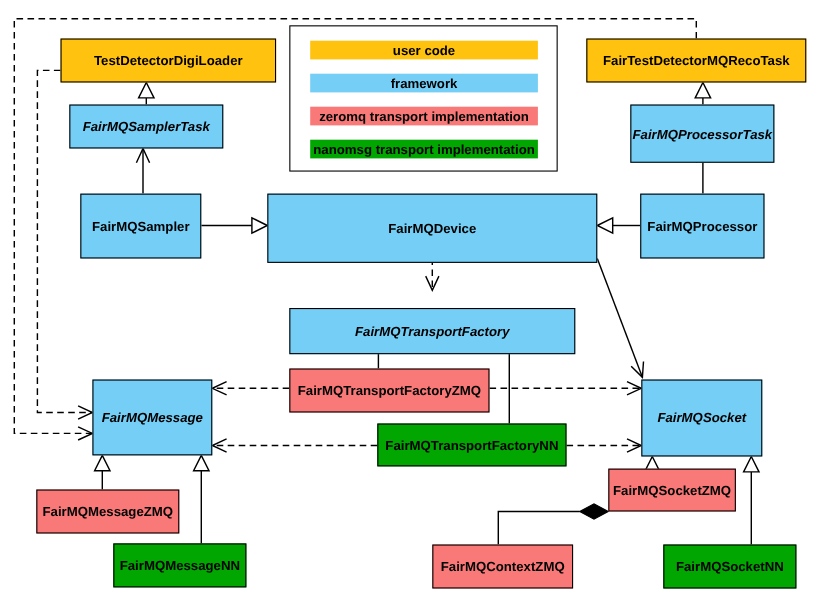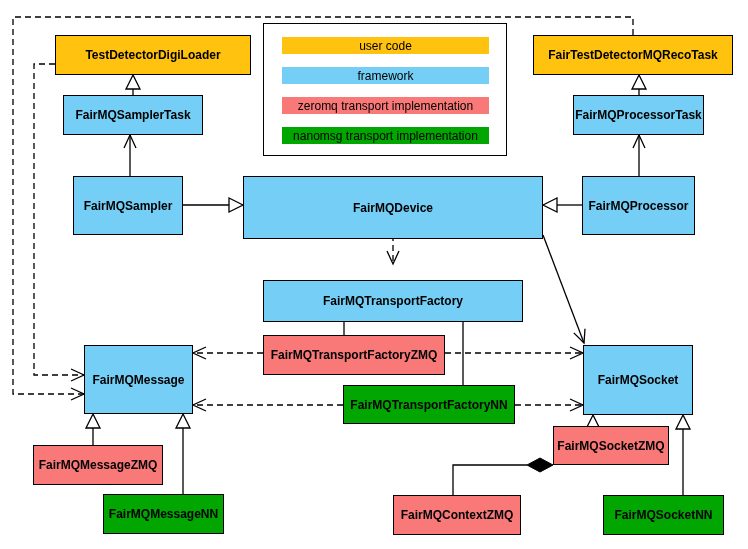--- a/index.html
+++ b/index.html
@@ -6,32 +6,32 @@
   #canvas{
     position:relative;width:748px;height:549px;background:#fff;overflow:hidden;
     font-family:"Liberation Sans","DejaVu Sans",sans-serif;
   }
   #edges{position:absolute;left:0;top:0;width:748px;height:549px;}
   .node{
     position:absolute;border:1px solid #000;display:flex;align-items:center;justify-content:center;
     font-size:12px;font-weight:bold;color:#000;text-align:center;white-space:nowrap;
     box-sizing:border-box;z-index:2;
   }
-  .it{}
+  .it{font-style:italic;}
   .c-user_code{background:var(--c-user_code,#FFC20E);}
   .c-framework{background:var(--c-framework,#74CEF5);}
   .c-zeromq{background:var(--c-zeromq,#F97979);}
   .c-nanomsg{background:var(--c-nanomsg,#01A601);}
   #legend{
     position:absolute;left:263px;top:23px;width:244px;height:133px;border:1px solid #000;
     background:#fff;box-sizing:border-box;z-index:2;
   }
   .legend-bar{
     position:absolute;left:18px;width:207px;height:17px;display:flex;align-items:center;justify-content:center;
-    font-size:12px;font-weight:normal;color:#000;white-space:nowrap;
+    font-size:12px;font-weight:bold;color:#000;white-space:nowrap;
   }
   .edge-line{stroke:#000;stroke-width:1.3;fill:none;}
   .edge-dash{stroke:#000;stroke-width:1.3;fill:none;stroke-dasharray:6 4;}
   .tri{fill:#fff;stroke:#000;stroke-width:1.3;}
   .vhead{stroke:#000;stroke-width:1.3;fill:none;}
   .diamond{fill:#000;stroke:#000;}
 </style>
 </head>
 <body>
 
@@ -159,21 +159,21 @@
       <span>nanomsg transport implementation</span>
     </div>
   </div>
 
   <div class="node c-user_code" style="left:55px;top:35px;width:196px;height:40px">TestDetectorDigiLoader</div>
 
   <div class="node c-user_code" style="left:533px;top:35px;width:200px;height:40px">FairTestDetectorMQRecoTask</div>
 
   <div class="node c-framework it" style="left:63px;top:95px;width:140px;height:40px">FairMQSamplerTask</div>
 
-  <div class="node c-framework it" style="left:573px;top:95px;width:131px;height:40px">FairMQProcessorTask</div>
+  <div class="node c-framework it" style="left:573px;top:95px;width:131px;height:53px">FairMQProcessorTask</div>
 
   <div class="node c-framework" style="left:73px;top:176px;width:110px;height:59px">FairMQSampler</div>
 
   <div class="node c-framework" style="left:243px;top:176px;width:300px;height:63px">FairMQDevice</div>
 
   <div class="node c-framework" style="left:582px;top:176px;width:113px;height:59px">FairMQProcessor</div>
 
   <div class="node c-framework it" style="left:263px;top:280px;width:260px;height:42px">FairMQTransportFactory</div>
 
   <div class="node c-zeromq" style="left:263px;top:335px;width:182px;height:40px">FairMQTransportFactoryZMQ</div>

